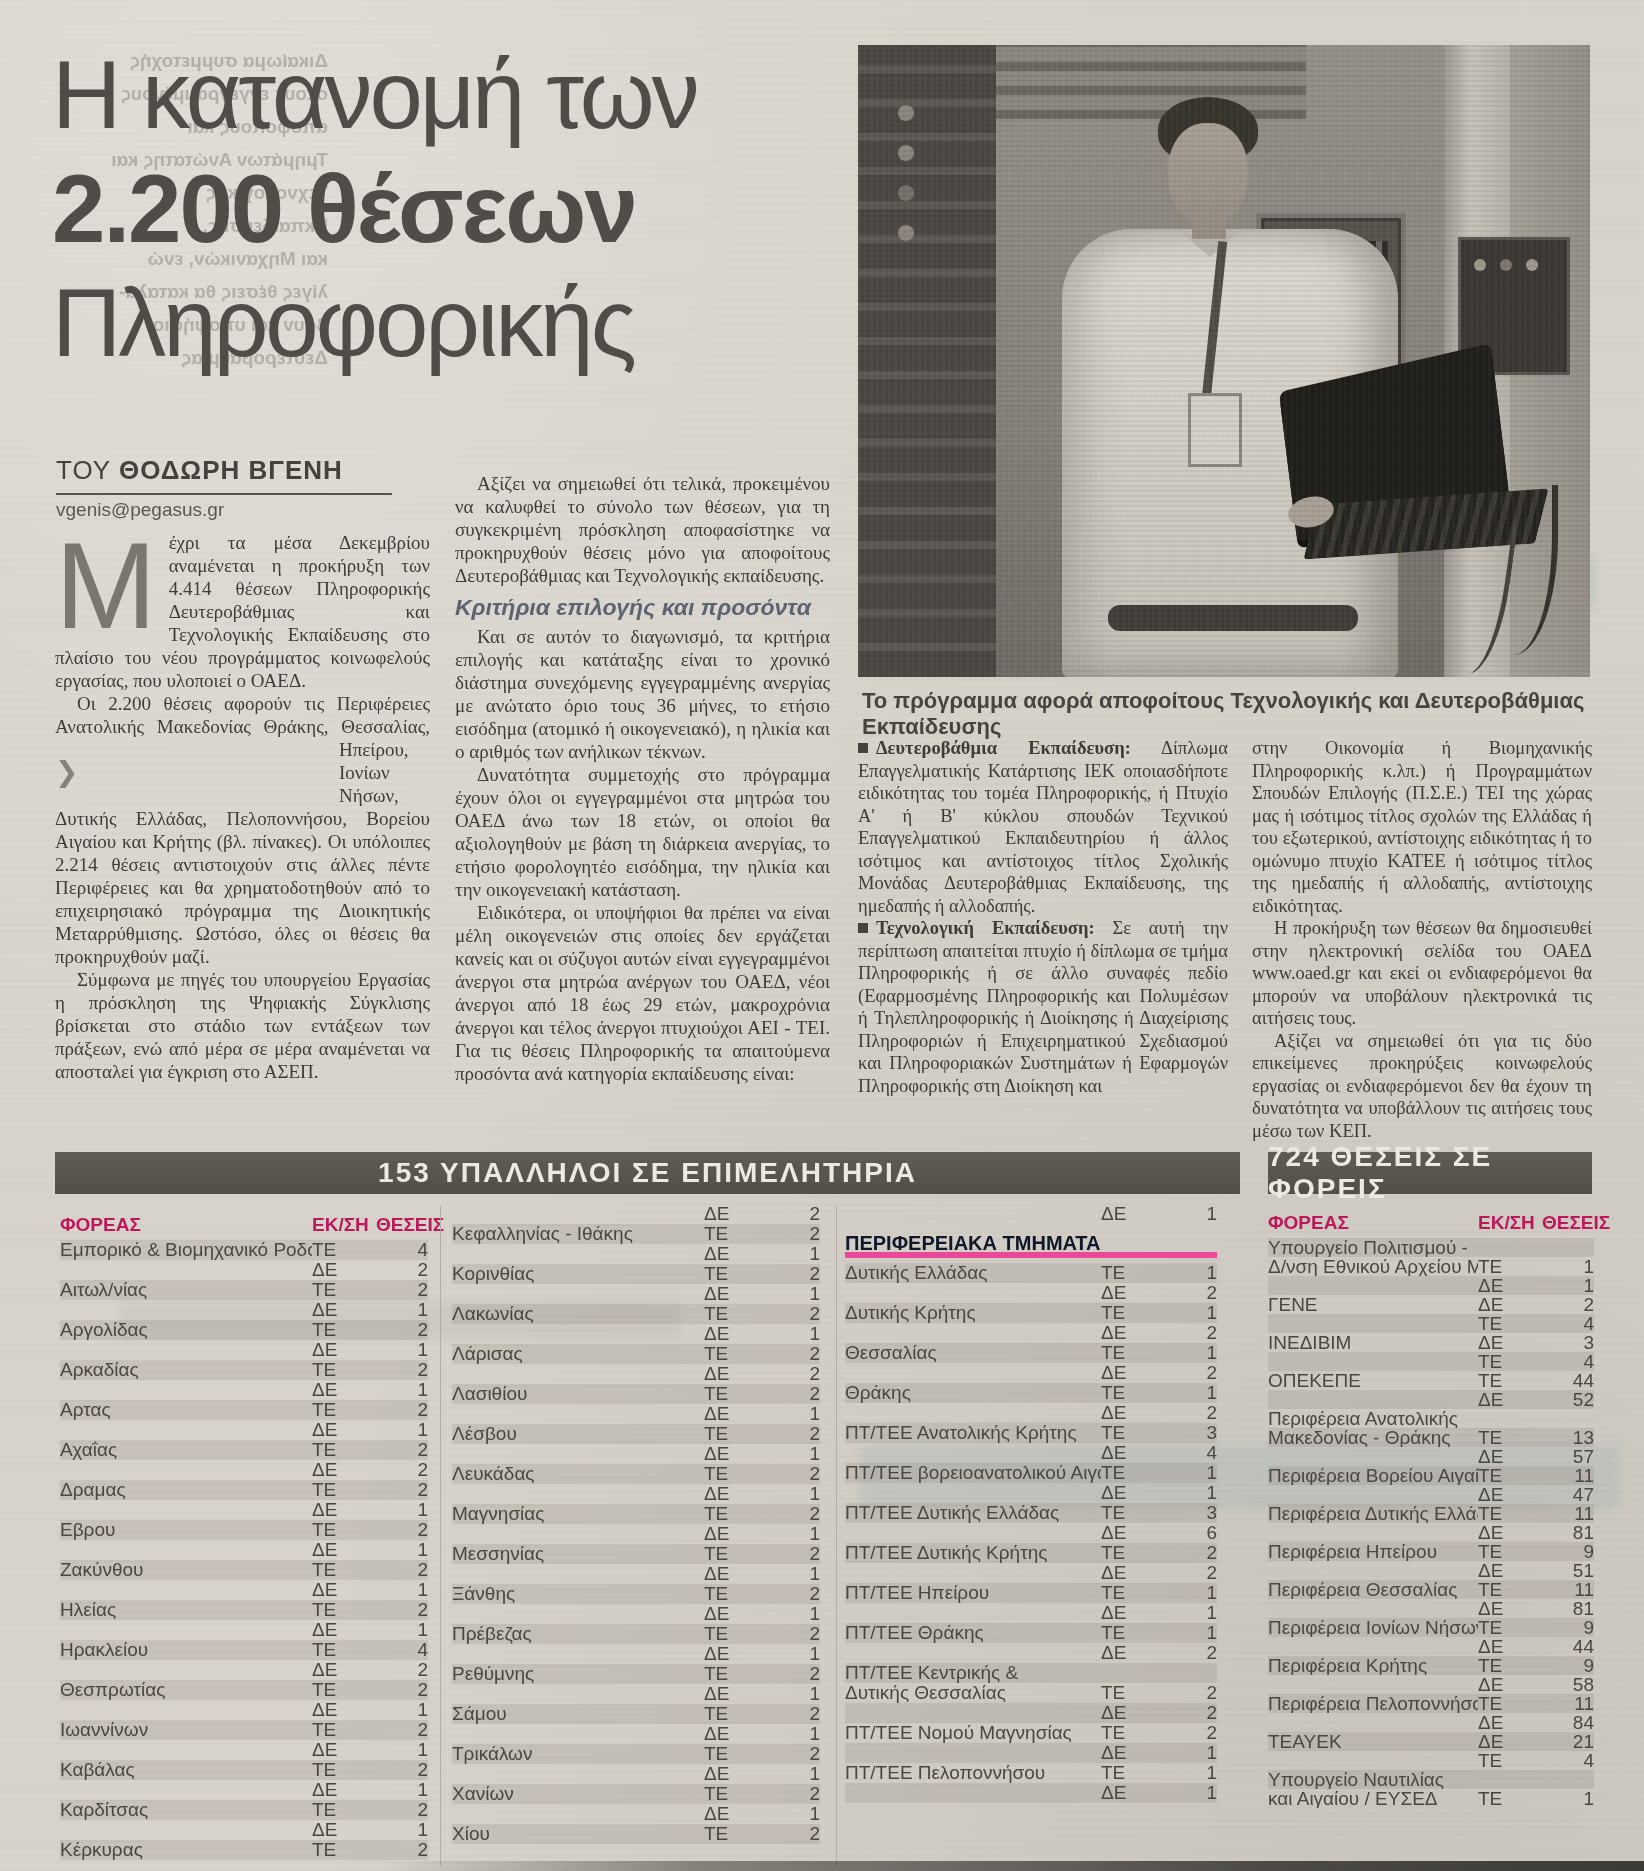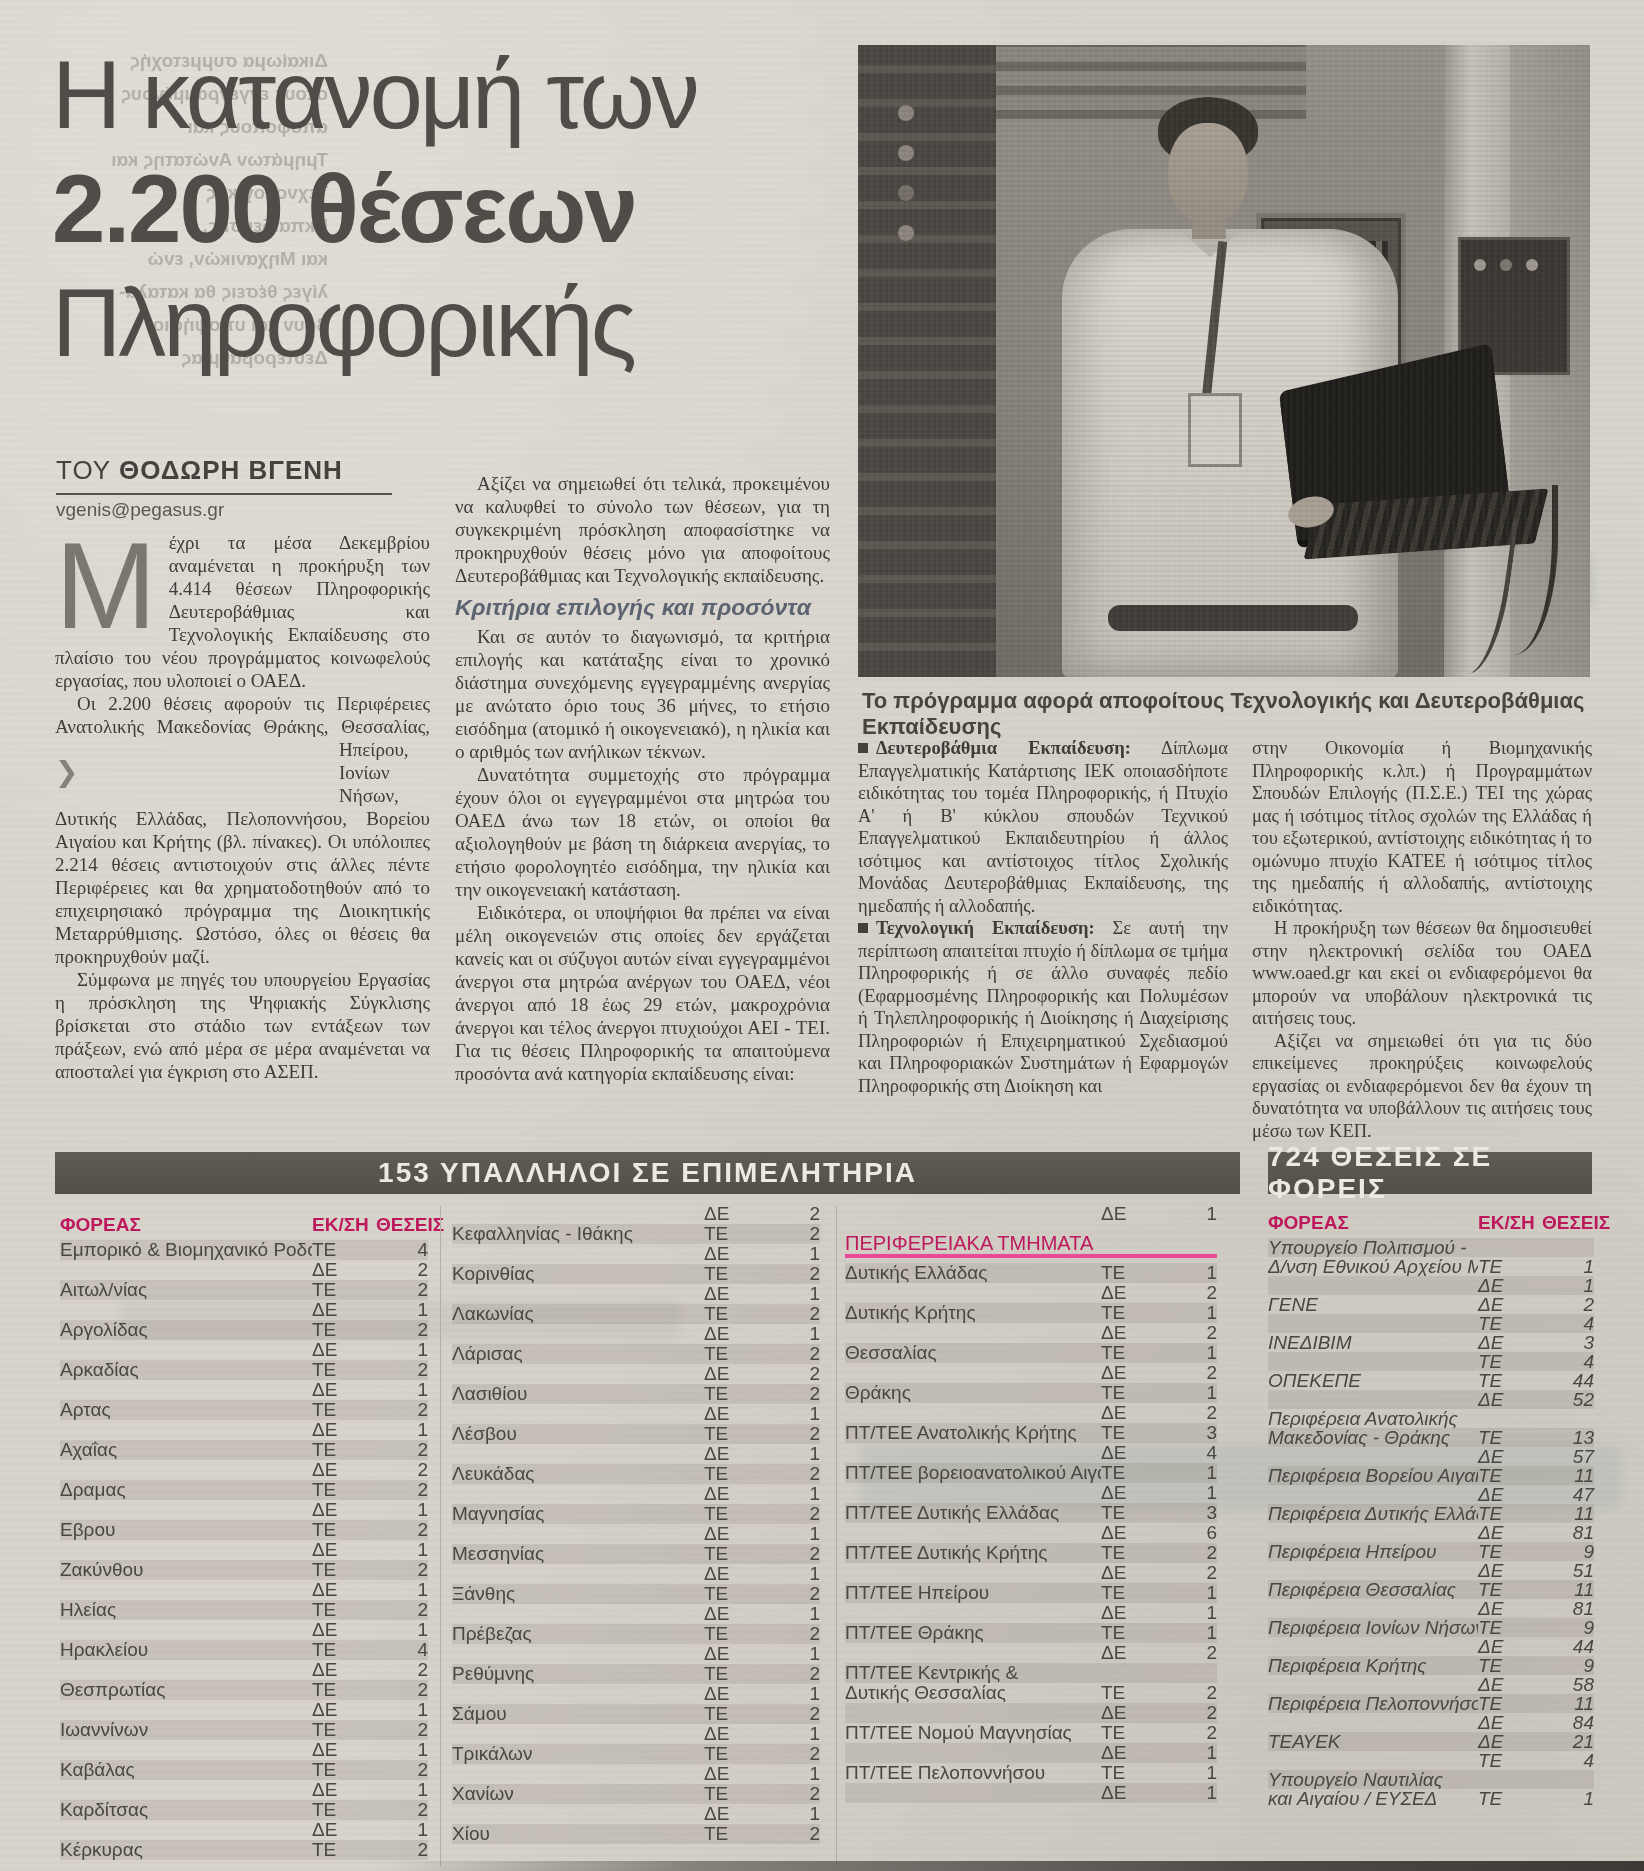--- a/index.html
+++ b/index.html
@@ -112,22 +112,22 @@
   #tcR{left:1268px;top:1212px;width:326px;}
   .trow{display:flex;height:20px;line-height:20px;}
   .trow .tname{flex:1 1 auto;white-space:nowrap;overflow:hidden;}
   .trow .tek{width:64px;flex:none;}
   .trow .tnum{width:52px;flex:none;text-align:right;}
   .shade{background:var(--shade);}
   .thead{display:flex;height:26px;line-height:22px;font-weight:700;color:#be185d;}
   .thead .tname{flex:1 1 auto;}
   .thead .tek{width:64px;flex:none;}
   .thead .tnum{width:52px;flex:none;text-align:right;}
-  .tsubhead{font-weight:400;color:#be185d;border-bottom:4px solid #ec4899;height:28px;line-height:26px;margin:6px 0 5px;font-size:20px;}
-  #tcR .trow{height:19px;line-height:19px;font-style:italic;}
+  .tsubhead{font-weight:700;color:#0f172a;border-bottom:6px solid #ec4899;height:28px;line-height:26px;margin:6px 0 5px;font-size:20px;}
+  #tcR .trow{height:19px;line-height:19px;}
   .tgroup{}
   .tgroup:first-child{margin-top:0;}
   .vline{position:absolute;width:1px;background:#b2ada5;top:1206px;height:660px;z-index:2;}
   #vline1{left:440px;}
   #vline2{left:836px;}
 </style>
 </head>
 <body>
 
 <div class="bleed">

